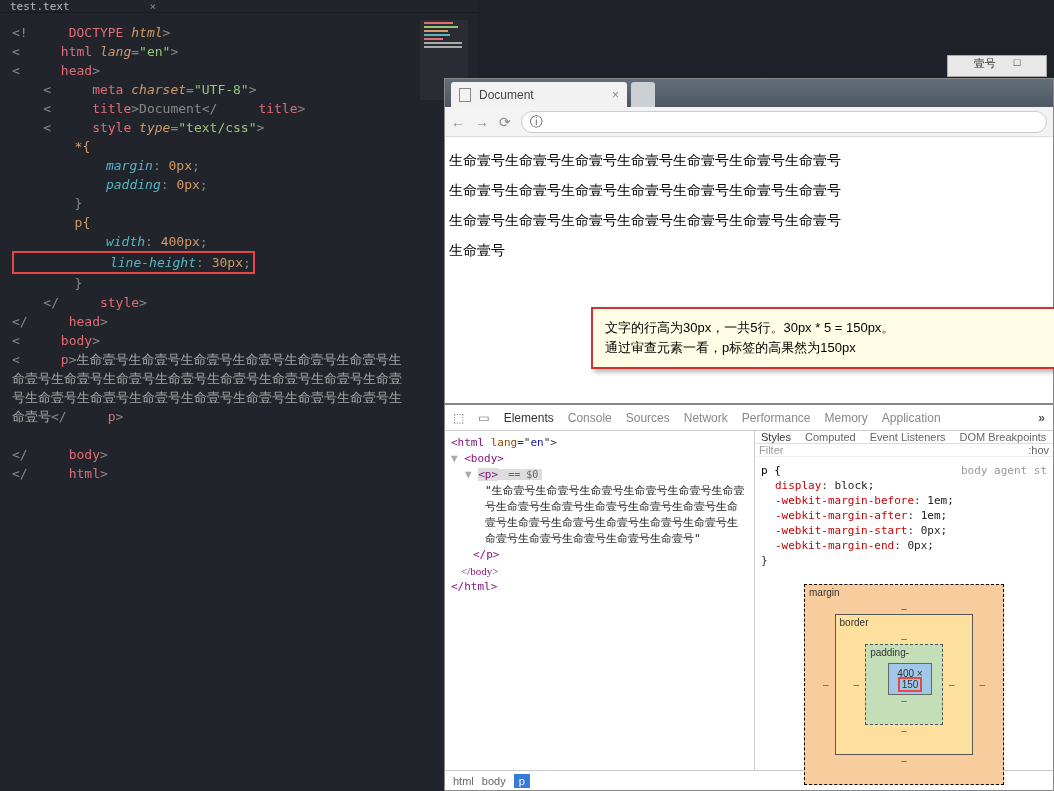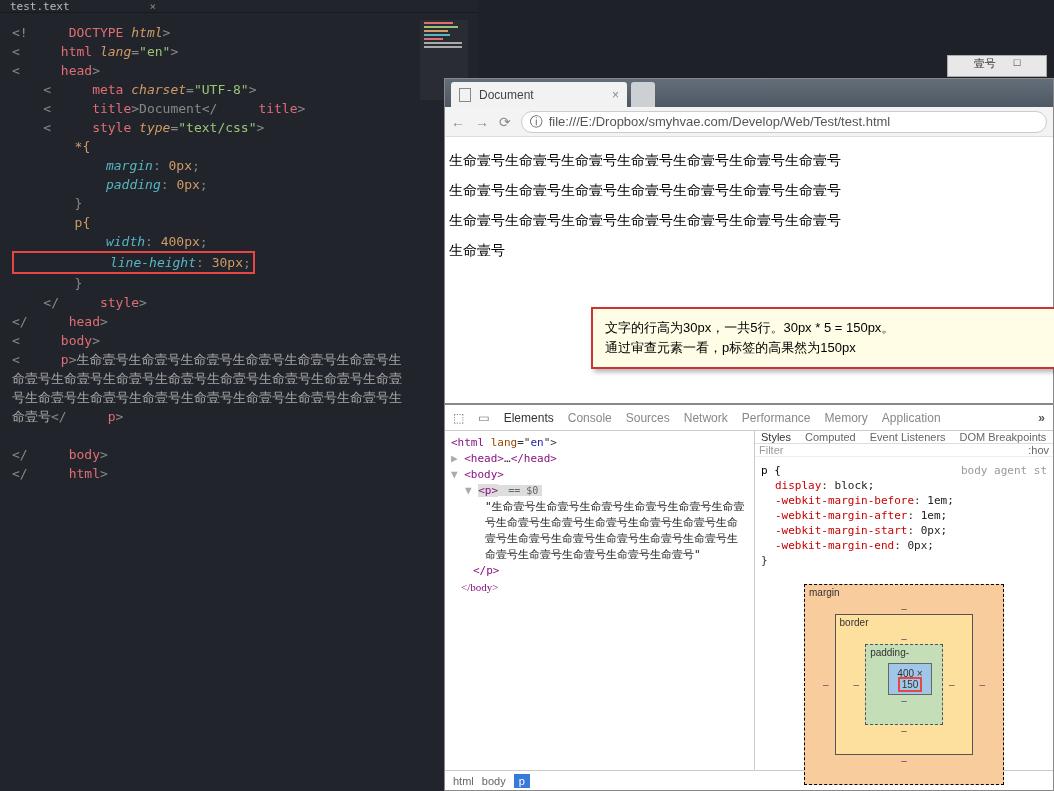--- a/index.html
+++ b/index.html
@@ -129,21 +129,20 @@
       <span class="x">×</span>
     </div>
     <div class="br-tab-blank"></div>
   </div>
   <div class="addrbar">
     <span class="nav-ico">←</span>
     <span class="nav-ico">→</span>
     <span class="nav-ico">⟳</span>
     <div class="urlbox">
       <span>ⓘ</span>
-      <span>file:///E:/Dropbox/smyhvae.com/Develop/Web/Test/test.html</span>
     </div>
   </div>
   <div class="content">
     <p>生命壹号生命壹号生命壹号生命壹号生命壹号生命壹号生命壹号生命壹号生命壹号生命壹号生命壹号生命壹号生命壹号生命壹号生命壹号生命壹号生命壹号生命壹号生命壹号生命壹号生命壹号生命壹号</p>
   </div>
   <div class="note">
     <div>文字的行高为30px，一共5行。30px * 5 = 150px。</div>
     <div>通过审查元素一看，p标签的高果然为150px</div>
   </div>
 </div>
@@ -157,26 +156,26 @@
     <span class="dt-tab">Sources</span>
     <span class="dt-tab">Network</span>
     <span class="dt-tab">Performance</span>
     <span class="dt-tab">Memory</span>
     <span class="dt-tab">Application</span>
     <span class="dt-more">»</span>
   </div>
   <div class="dt-body">
     <div class="dt-dom">
       <div><span class="t">&lt;html </span><span class="a">lang</span><span>="</span><span class="v">en</span><span>"&gt;</span></div>
-      <div><span class="gray">▶</span> <span class="t">&lt;head&gt;</span><span>…</span><span class="t">&lt;/head&gt;</span></div>
       <div><span class="gray">▼</span> <span class="t">&lt;body&gt;</span></div>
       <div style="padding-left:14px;"><span class="gray">▼</span> <span class="t pselected">&lt;p&gt;</span><span class="p-eq"> == $0</span></div>
       <div style="padding-left:34px;white-space:normal;" class="str2">"生命壹号生命壹号生命壹号生命壹号生命壹号生命壹号生命壹号生命壹号生命壹号生命壹号生命壹号生命壹号生命壹号生命壹号生命壹号生命壹号生命壹号生命壹号生命壹号生命壹号生命壹号生命壹号"</div>
       <div style="padding-left:22px;" class="t">&lt;/p&gt;</div>
       <div style="padding-left:10px;font-family:Liberation Serif, serif;" class="t">&lt;/body&gt;</div>
+      <div class="t">&lt;/html&gt;</div>
     </div>
     <div class="dt-side">
       <div class="dt-side-tabs">
         <span class="active">Styles</span>
         <span>Computed</span>
         <span>Event Listeners</span>
         <span>DOM Breakpoints</span>
       </div>
       <div class="dt-filter">
         <span>Filter</span>

